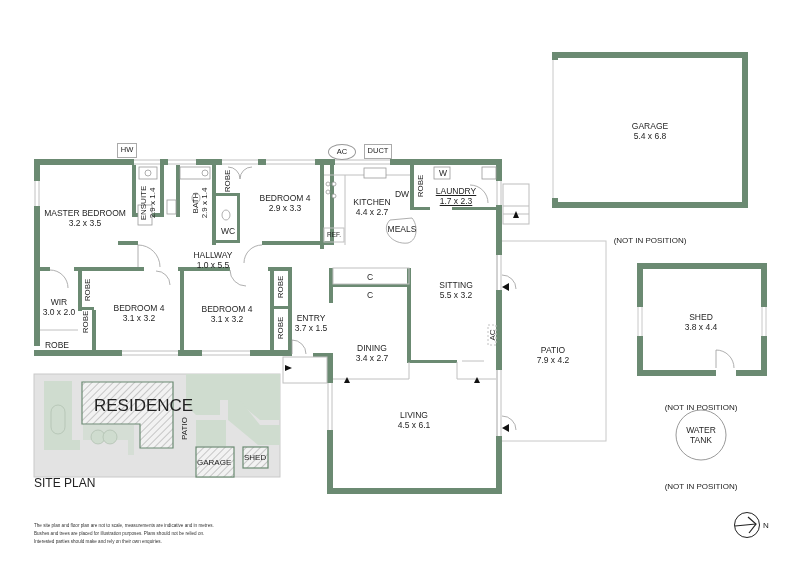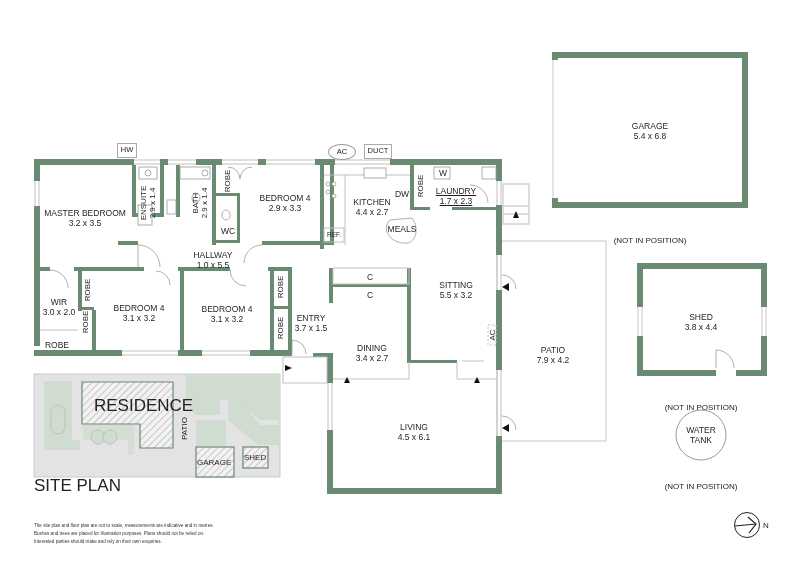--- a/index.html
+++ b/index.html
@@ -3,21 +3,21 @@
 <meta charset="utf-8">
 <style>
   html, body { margin:0; padding:0; background:#ffffff; }
   body { width:800px; height:566px; position:relative; overflow:hidden; font-family:"Liberation Sans", sans-serif; color:#222; }
   #plan { position:absolute; left:0; top:0; }
   .lbl { position:absolute; text-align:center; font-size:8.5px; line-height:10px; color:#1f1f1f; white-space:nowrap; transform:translate(-50%,-50%); }
   .lbl .dim { display:block; }
   .vlbl { position:absolute; font-size:8px; line-height:9px; color:#1f1f1f; white-space:nowrap; transform:translate(-50%,-50%) rotate(-90deg); text-align:center; }
   .small { font-size:7.5px; }
   .note { position:absolute; font-size:8px; color:#222; white-space:nowrap; transform:translate(-50%,-50%);margin-top:21px; }
-  .siteplan-title { position:absolute; left:34px; top:476px; font-size:17px; color:#222; }
+  .siteplan-title { position:absolute; left:34px; top:476px; font-size:12px; color:#222; }
   .disclaimer { position:absolute; left:34px; top:522px; font-size:4.6px; line-height:8px; color:#333; width:200px; }
   .disclaimer span { display:block; white-space:nowrap; }
   .north { position:absolute; left:733px; top:511px; width:28px; height:28px; }
   .north-lbl { position:absolute; left:763px; top:521px; font-size:8px; color:#222; }
   .tag { position:absolute; font-size:7.5px; color:#222; border:1px solid #aaa; background:#fff; text-align:center; line-height:12px; }
   .oval { position:absolute; font-size:7.5px; color:#222; border:1px solid #999; border-radius:50%; text-align:center; line-height:14px; background:#fff; }
   .residence { position:absolute; font-size:17px; font-weight:normal; color:#222; }
   .sp-lbl { position:absolute; font-size:8px; color:#222; white-space:nowrap; }
 </style>
 </head>
@@ -339,21 +339,21 @@
   <span>DINING</span>
   <span class="dim">3.4 x 2.7</span>
 </div>
 <div class="lbl" style="left:456px;top:290px;">
   <span>SITTING</span>
   <span class="dim">5.5 x 3.2</span>
 </div>
 <div class="vlbl" style="left:492px;top:335px;">
   <span>AC</span>
 </div>
-<div class="lbl" style="left:414px;top:432px;">
+<div class="lbl" style="left:414px;top:420px;">
   <span>LIVING</span>
   <span class="dim">4.5 x 6.1</span>
 </div>
 <div class="lbl" style="left:553px;top:355px;">
   <span>PATIO</span>
   <span class="dim">7.9 x 4.2</span>
 </div>
 
 <div class="tag" style="left:117px;top:143px;width:18px;height:13px;">HW</div>
 <div class="oval" style="left:328px;top:144px;width:26px;height:14px;">AC</div>

